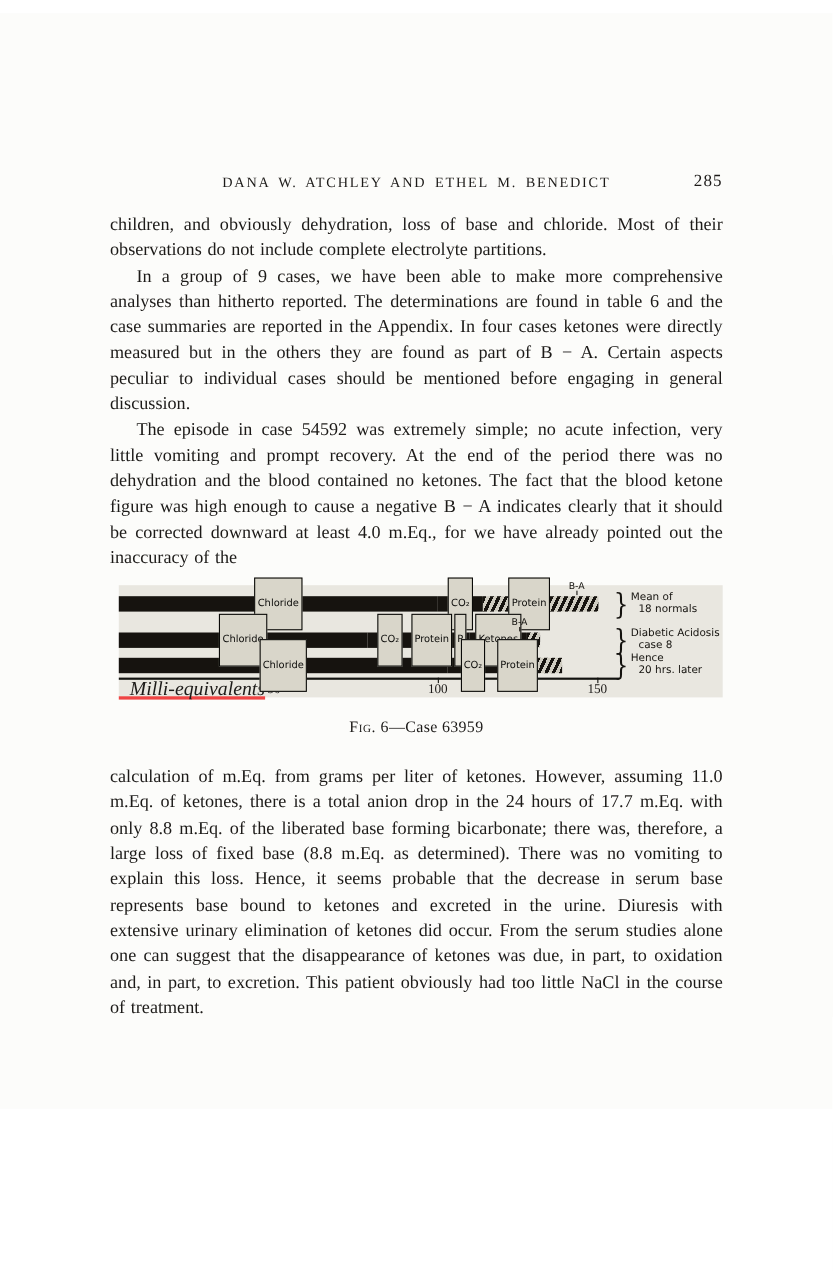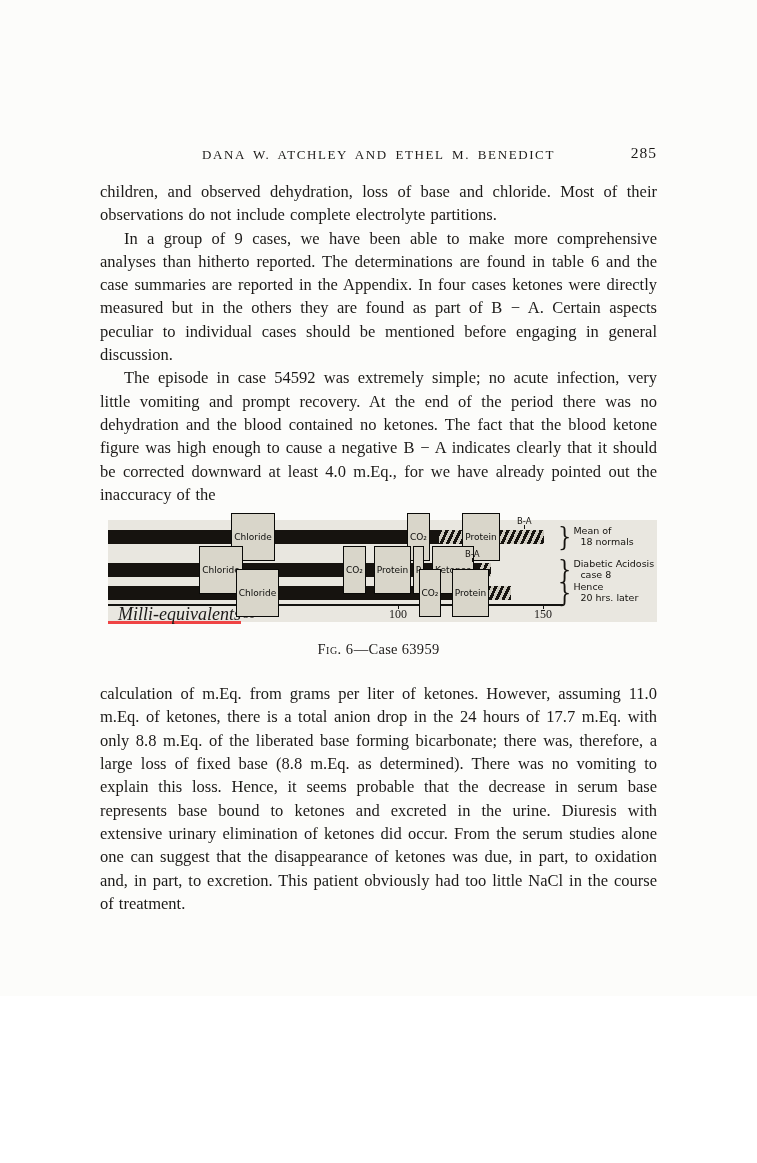--- a/index.html
+++ b/index.html
@@ -1,21 +1,21 @@
 <!DOCTYPE html>
 <html style="--paper: #fcfcfa; --ink: #1c1a18; --figure_bg: #e9e7e0; --bar: #16130f; --label_box: #d9d6ca; --hatch_light: #cfccc1;"><head>
 <meta charset="utf-8">
 <style>
   * { margin: 0; padding: 0; box-sizing: border-box; }
   html, body { background: #ffffff; }
   .page {
     position: relative;
     width: 757px;
     height: 996px;
-    margin: 0 auto;
+    margin: 12px auto;
     background: var(--paper, #fcfcfa);
     color: var(--ink, #1c1a18);
     font-family: "Liberation Serif", "DejaVu Serif", serif;
     overflow: hidden;
   }
   .content { position: absolute; left: 100px; top: 145px; width: 557px; }
 
   
   .running-head-row { position: relative; height: 20px; text-align: center; }
   .running-head { font-size: 13px; letter-spacing: 1.6px; word-spacing: 3px; }
@@ -130,21 +130,21 @@
 
 <div class="page">
   <div class="content">
 
     <header class="running-head-row">
       <span class="running-head">DANA W. ATCHLEY AND ETHEL M. BENEDICT</span>
       <span class="page-number">285</span>
     </header>
 
     <section class="text-block text-top">
-      <p class="para">children, and observed dehydration, loss of base and chloride.  Most of their observations do not include complete electrolyte partitions.</p>
+      <p class="para">children, and obviously dehydration, loss of base and chloride.  Most of their observations do not include complete electrolyte partitions.</p>
       <p class="para indent">In a group of 9 cases, we have been able to make more comprehensive analyses than hitherto reported.  The determinations are found in table 6 and the case summaries are reported in the Appendix.  In four cases ketones were directly measured but in the others they are found as part of B − A.  Certain aspects peculiar to individual cases should be mentioned before engaging in general discussion.</p>
       <p class="para indent">The episode in case 54592 was extremely simple; no acute infection, very little vomiting and prompt recovery.  At the end of the period there was no dehydration and the blood contained no ketones.  The fact that the blood ketone figure was high enough to cause a negative B − A indicates clearly that it should be corrected downward at least 4.0 m.Eq., for we have already pointed out the inaccuracy of the</p>
     </section>
 
     <figure class="figure">
       <div class="fig-canvas" id="fig-canvas">
           <div class="fig-bar" style="top: 10px;">
             <div class="seg" style="width: 290px;">
               <span class="seg-box">Chloride</span>
             </div>

